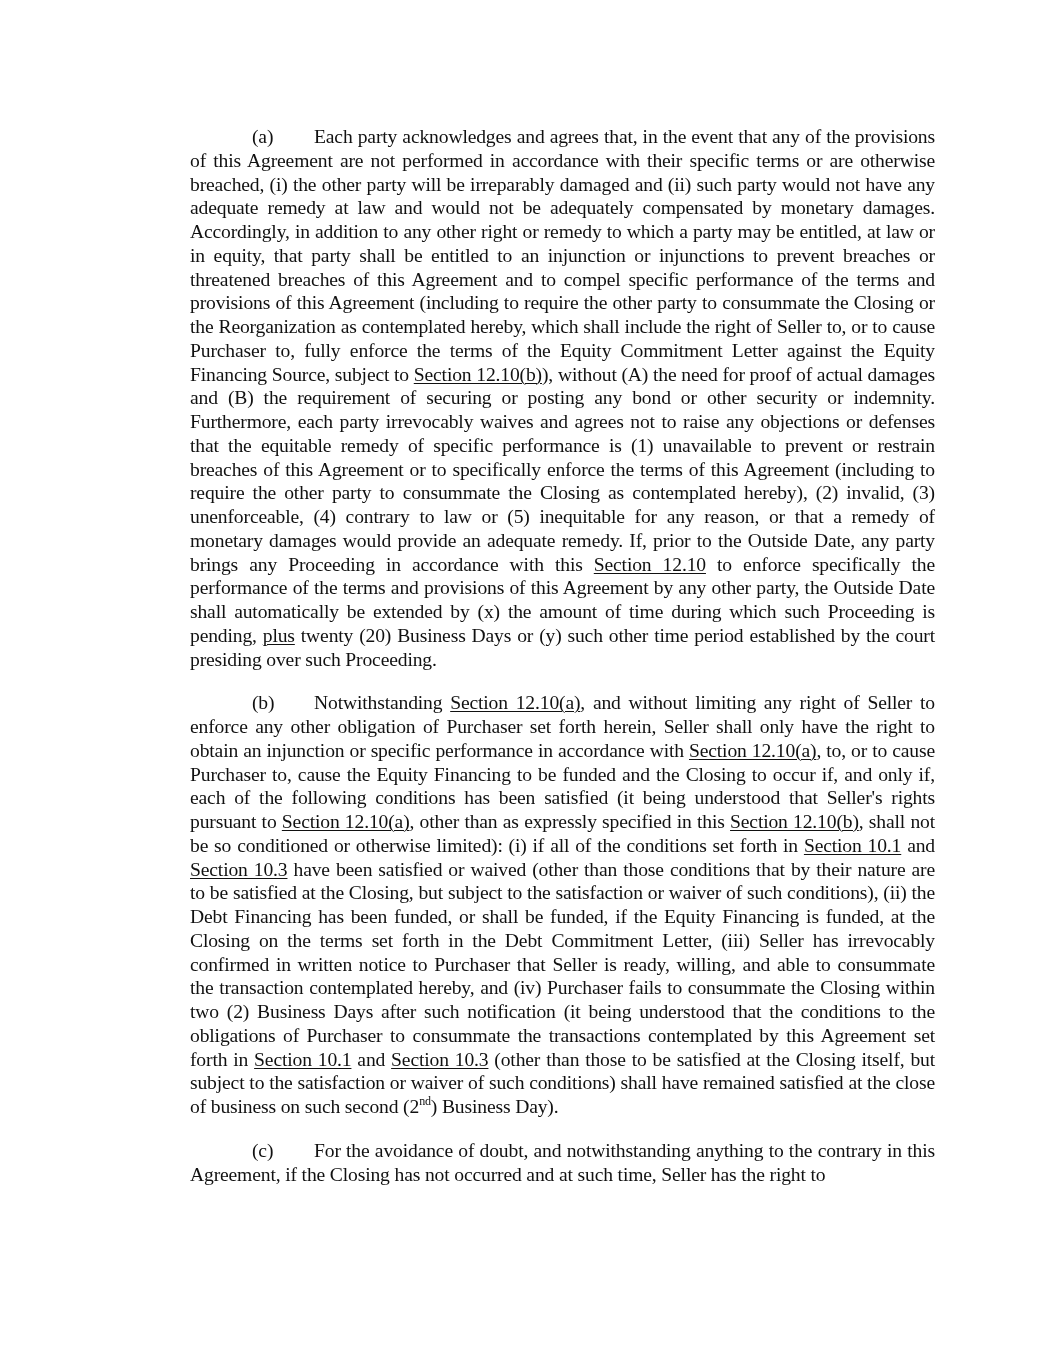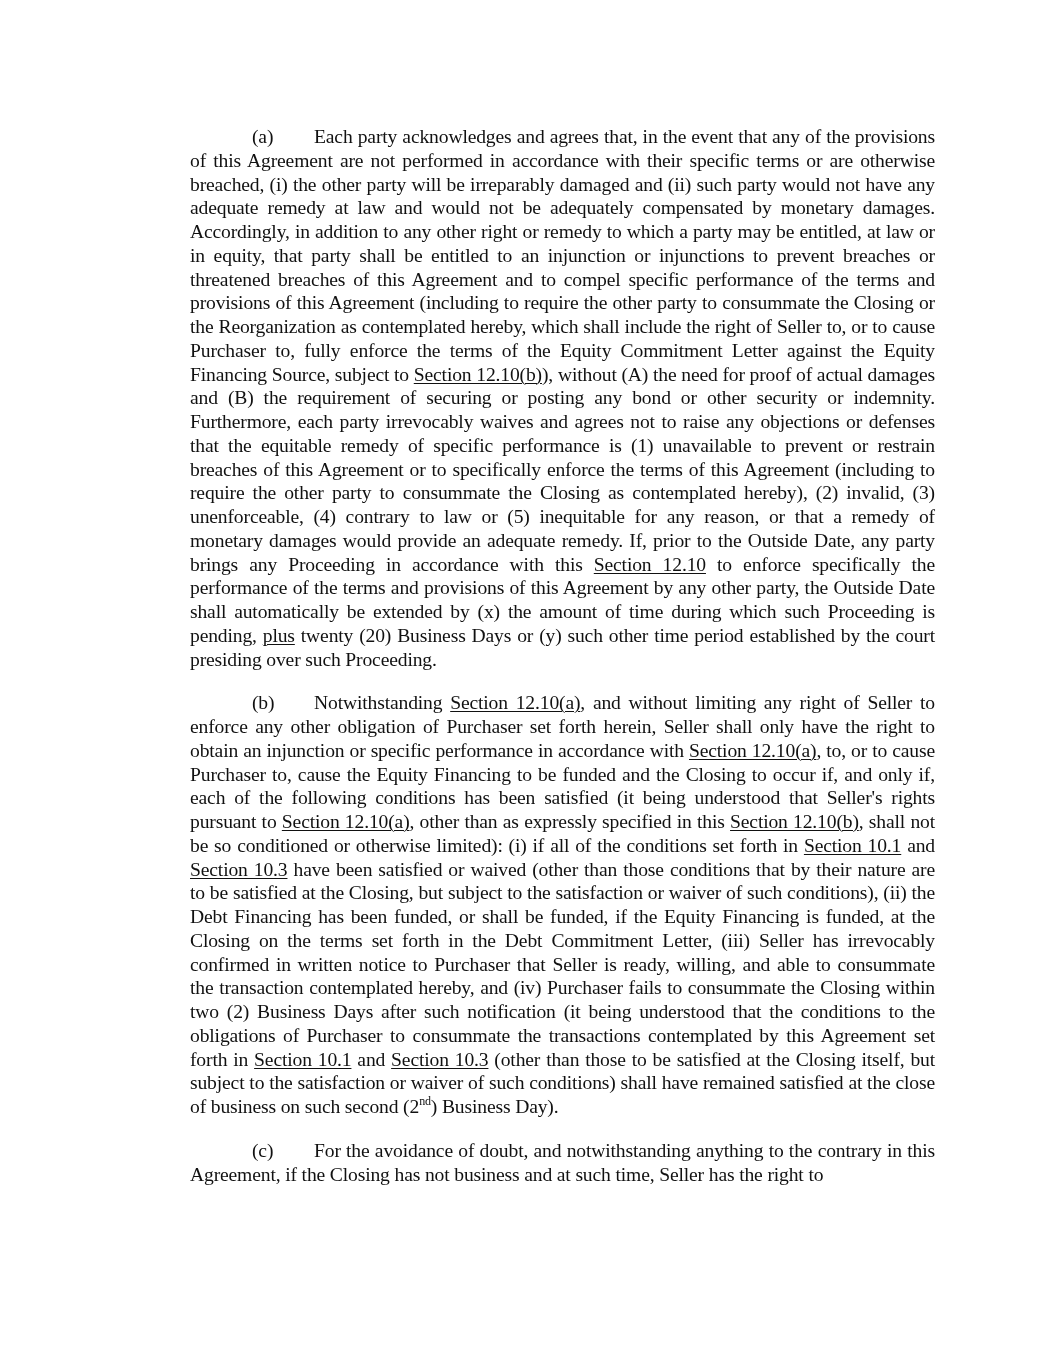--- a/index.html
+++ b/index.html
@@ -49,15 +49,15 @@
 <body>
 
 <div class="page">
   <p class="para">
     <span class="num">(a)</span><span class="body"><span>Each party acknowledges and agrees that, in the event that any of the provisions of this Agreement are not performed in accordance with their specific terms or are otherwise breached, (i) the other party will be irreparably damaged and (ii) such party would not have any adequate remedy at law and would not be adequately compensated by monetary damages.  Accordingly, in addition to any other right or remedy to which a party may be entitled, at law or in equity, that party shall be entitled to an injunction or injunctions to prevent breaches or threatened breaches of this Agreement and to compel specific performance of the terms and provisions of this Agreement (including to require the other party to consummate the Closing or the Reorganization as contemplated hereby, which shall include the right of Seller to, or to cause Purchaser to, fully enforce the terms of the Equity Commitment Letter against the Equity Financing Source, subject to </span><span class="u">Section 12.10(b)</span><span>), without (A) the need for proof of actual damages and (B) the requirement of securing or posting any bond or other security or indemnity.  Furthermore, each party irrevocably waives and agrees not to raise any objections or defenses that the equitable remedy of specific performance is (1) unavailable to prevent or restrain breaches of this Agreement or to specifically enforce the terms of this Agreement (including to require the other party to consummate the Closing as contemplated hereby), (2) invalid, (3) unenforceable, (4) contrary to law or (5) inequitable for any reason, or that a remedy of monetary damages would provide an adequate remedy. If, prior to the Outside Date, any party brings any Proceeding in accordance with this </span><span class="u">Section 12.10</span><span> to enforce specifically the performance of the terms and provisions of this Agreement by any other party, the Outside Date shall automatically be extended by (x) the amount of time during which such Proceeding is pending, </span><span class="u">plus</span><span> twenty (20) Business Days or (y) such other time period established by the court presiding over such Proceeding.</span></span>
   </p>
   <p class="para">
     <span class="num">(b)</span><span class="body"><span>Notwithstanding </span><span class="u">Section 12.10(a)</span><span>, and without limiting any right of Seller to enforce any other obligation of Purchaser set forth herein, Seller shall only have the right to obtain an injunction or specific performance in accordance with </span><span class="u">Section 12.10(a)</span><span>, to, or to cause Purchaser to, cause the Equity Financing to be funded and the Closing to occur if, and only if, each of the following conditions has been satisfied (it being understood that Seller's rights pursuant to </span><span class="u">Section 12.10(a)</span><span>, other than as expressly specified in this </span><span class="u">Section 12.10(b)</span><span>, shall not be so conditioned or otherwise limited): (i) if all of the conditions set forth in </span><span class="u">Section 10.1</span><span> and </span><span class="u">Section 10.3</span><span> have been satisfied or waived (other than those conditions that by their nature are to be satisfied at the Closing, but subject to the satisfaction or waiver of such conditions), (ii) the Debt Financing has been funded, or shall be funded, if the Equity Financing is funded, at the Closing on the terms set forth in the Debt Commitment Letter, (iii) Seller has irrevocably confirmed in written notice to Purchaser that Seller is ready, willing, and able to consummate the transaction contemplated hereby, and (iv) Purchaser fails to consummate the Closing within two (2) Business Days after such notification (it being understood that the conditions to the obligations of Purchaser to consummate the transactions contemplated by this Agreement set forth in </span><span class="u">Section 10.1</span><span> and </span><span class="u">Section 10.3</span><span> (other than those to be satisfied at the Closing itself, but subject to the satisfaction or waiver of such conditions) shall have remained satisfied at the close of business on such second (2</span><sup>nd</sup><span>) Business Day).</span></span>
   </p>
   <p class="para">
-    <span class="num">(c)</span><span class="body"><span>For the avoidance of doubt, and notwithstanding anything to the contrary in this Agreement, if the Closing has not business and at such time, Seller has the right to</span></span>
+    <span class="num">(c)</span><span class="body"><span>For the avoidance of doubt, and notwithstanding anything to the contrary in this Agreement, if the Closing has not occurred and at such time, Seller has the right to</span></span>
   </p>
 </div>
 
 </body></html>

